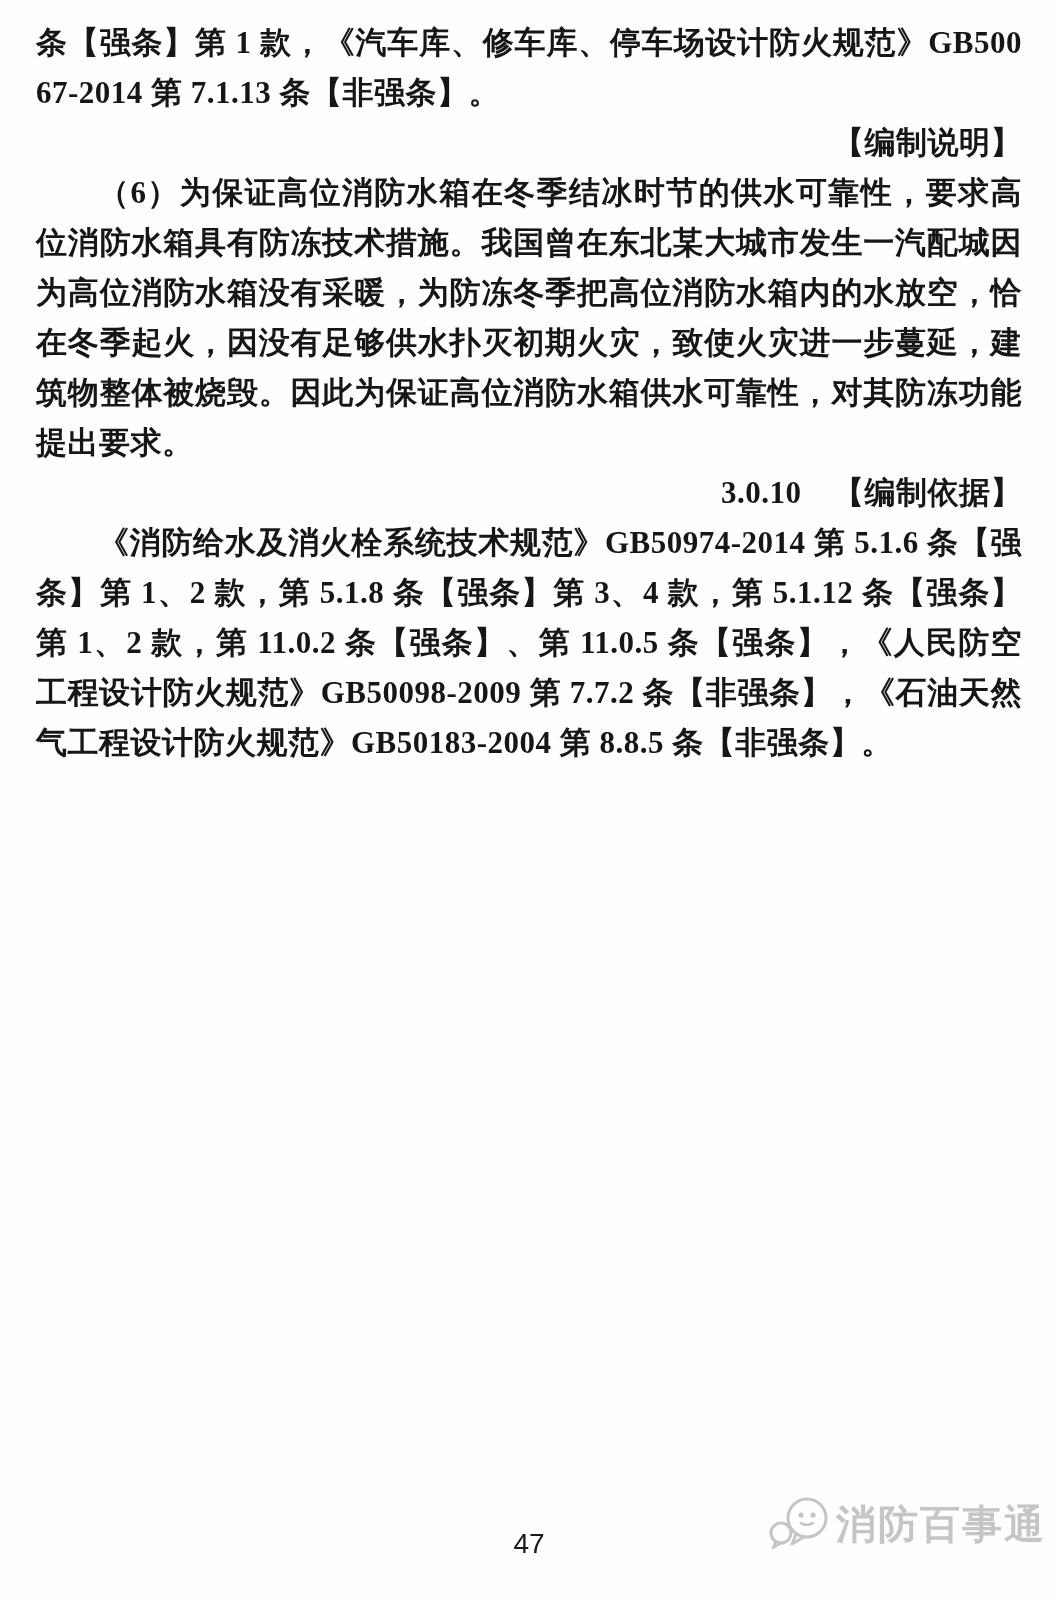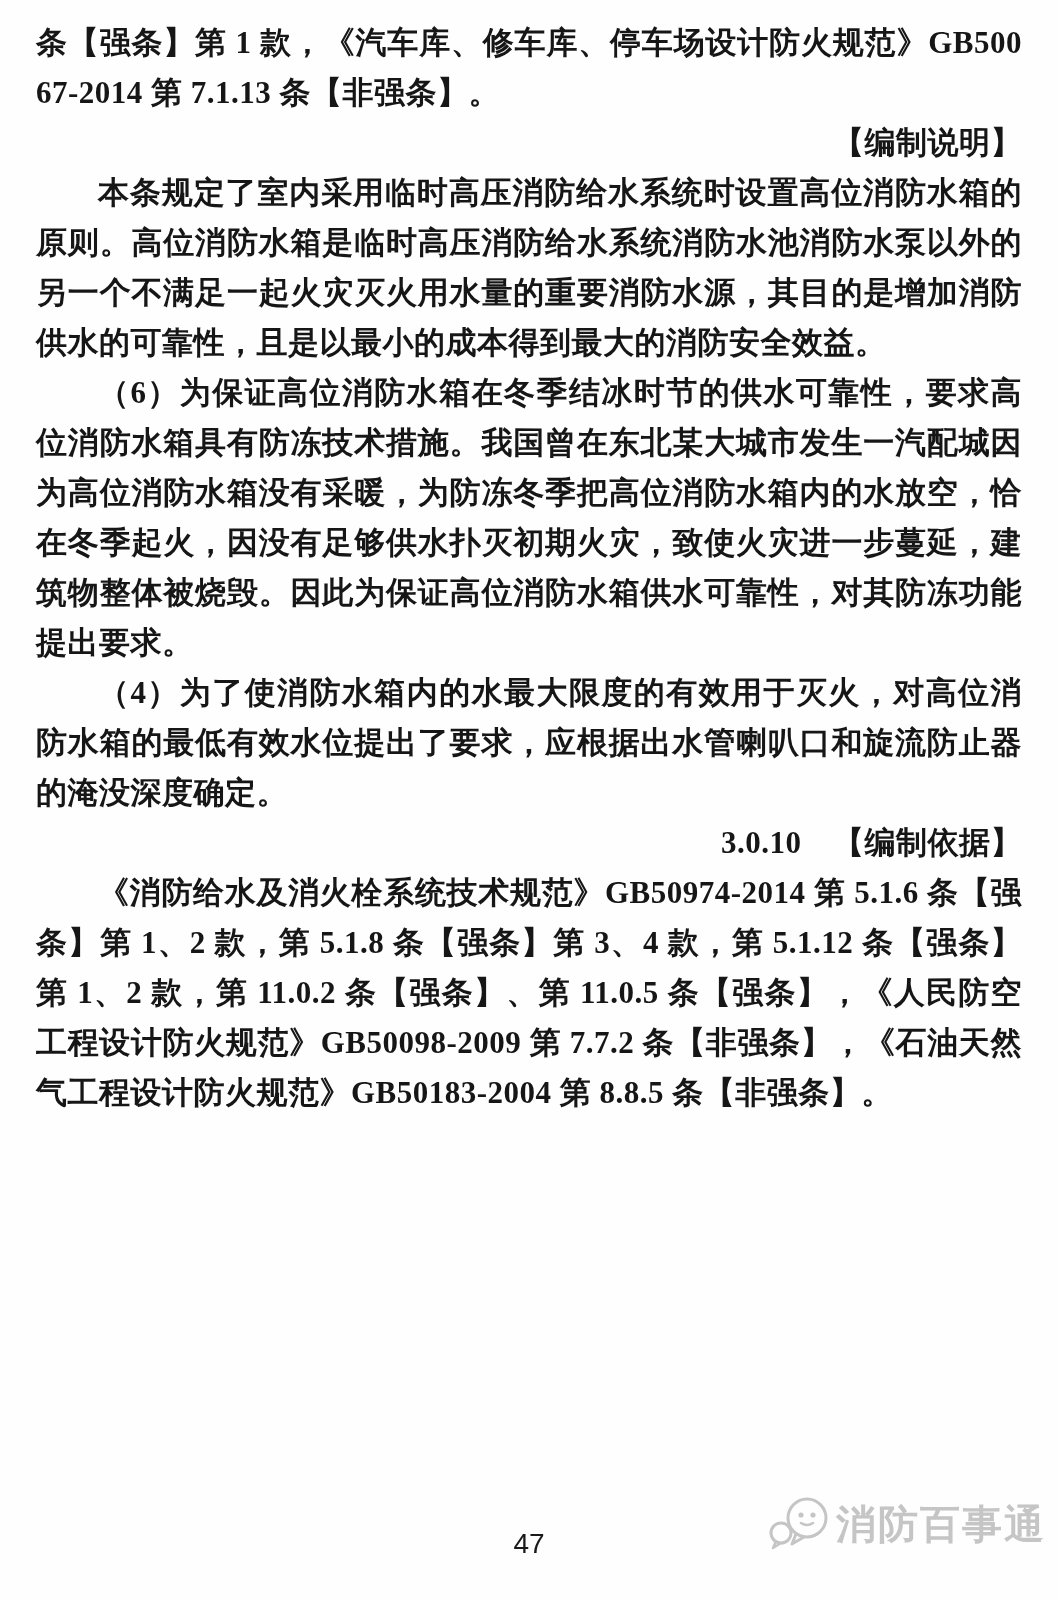--- a/index.html
+++ b/index.html
@@ -65,23 +65,21 @@
   .watermark-icon svg { display: block; }
 </style>
 </head>
 <body>
 
 <div class="page">
 
   <div class="content">
     <p class="plain">条【强条】第 1 款，《汽车库、修车库、停车场设计防火规范》GB50067-2014 第 7.1.13 条【非强条】。</p>
     <p class="heading">【编制说明】</p>
-    <p class="indent">本条规定了室内采用临时高压消防给水系统时设置高位消防水箱的原则。高位消防水箱是临时高压消防给水系统消防水池消防水泵以外的另一个不满足一起火灾灭火用水量的重要消防水源，其目的是增加消防供水的可靠性，且是以最小的成本得到最大的消防安全效益。</p>
     <p class="indent">（6）为保证高位消防水箱在冬季结冰时节的供水可靠性，要求高位消防水箱具有防冻技术措施。我国曾在东北某大城市发生一汽配城因为高位消防水箱没有采暖，为防冻冬季把高位消防水箱内的水放空，恰在冬季起火，因没有足够供水扑灭初期火灾，致使火灾进一步蔓延，建筑物整体被烧毁。因此为保证高位消防水箱供水可靠性，对其防冻功能提出要求。</p>
-    <p class="indent">（4）为了使消防水箱内的水最大限度的有效用于灭火，对高位消防水箱的最低有效水位提出了要求，应根据出水管喇叭口和旋流防止器的淹没深度确定。</p>
     <p class="section">3.0.10　【编制依据】</p>
     <p class="indent">《消防给水及消火栓系统技术规范》GB50974-2014 第 5.1.6 条【强条】第 1、2 款，第 5.1.8 条【强条】第 3、4 款，第 5.1.12 条【强条】第 1、2 款，第 11.0.2 条【强条】、第 11.0.5 条【强条】，《人民防空工程设计防火规范》GB50098-2009 第 7.7.2 条【非强条】，《石油天然气工程设计防火规范》GB50183-2004 第 8.8.5 条【非强条】。</p>
 
   </div>
 
   <div class="watermark">
     <span class="watermark-icon">
       <svg width="64" height="64" viewBox="0 0 64 64" fill="none">
 
         <circle cx="39" cy="26" r="19" stroke="#c3c3c3" stroke-width="3" fill="none"></circle>

